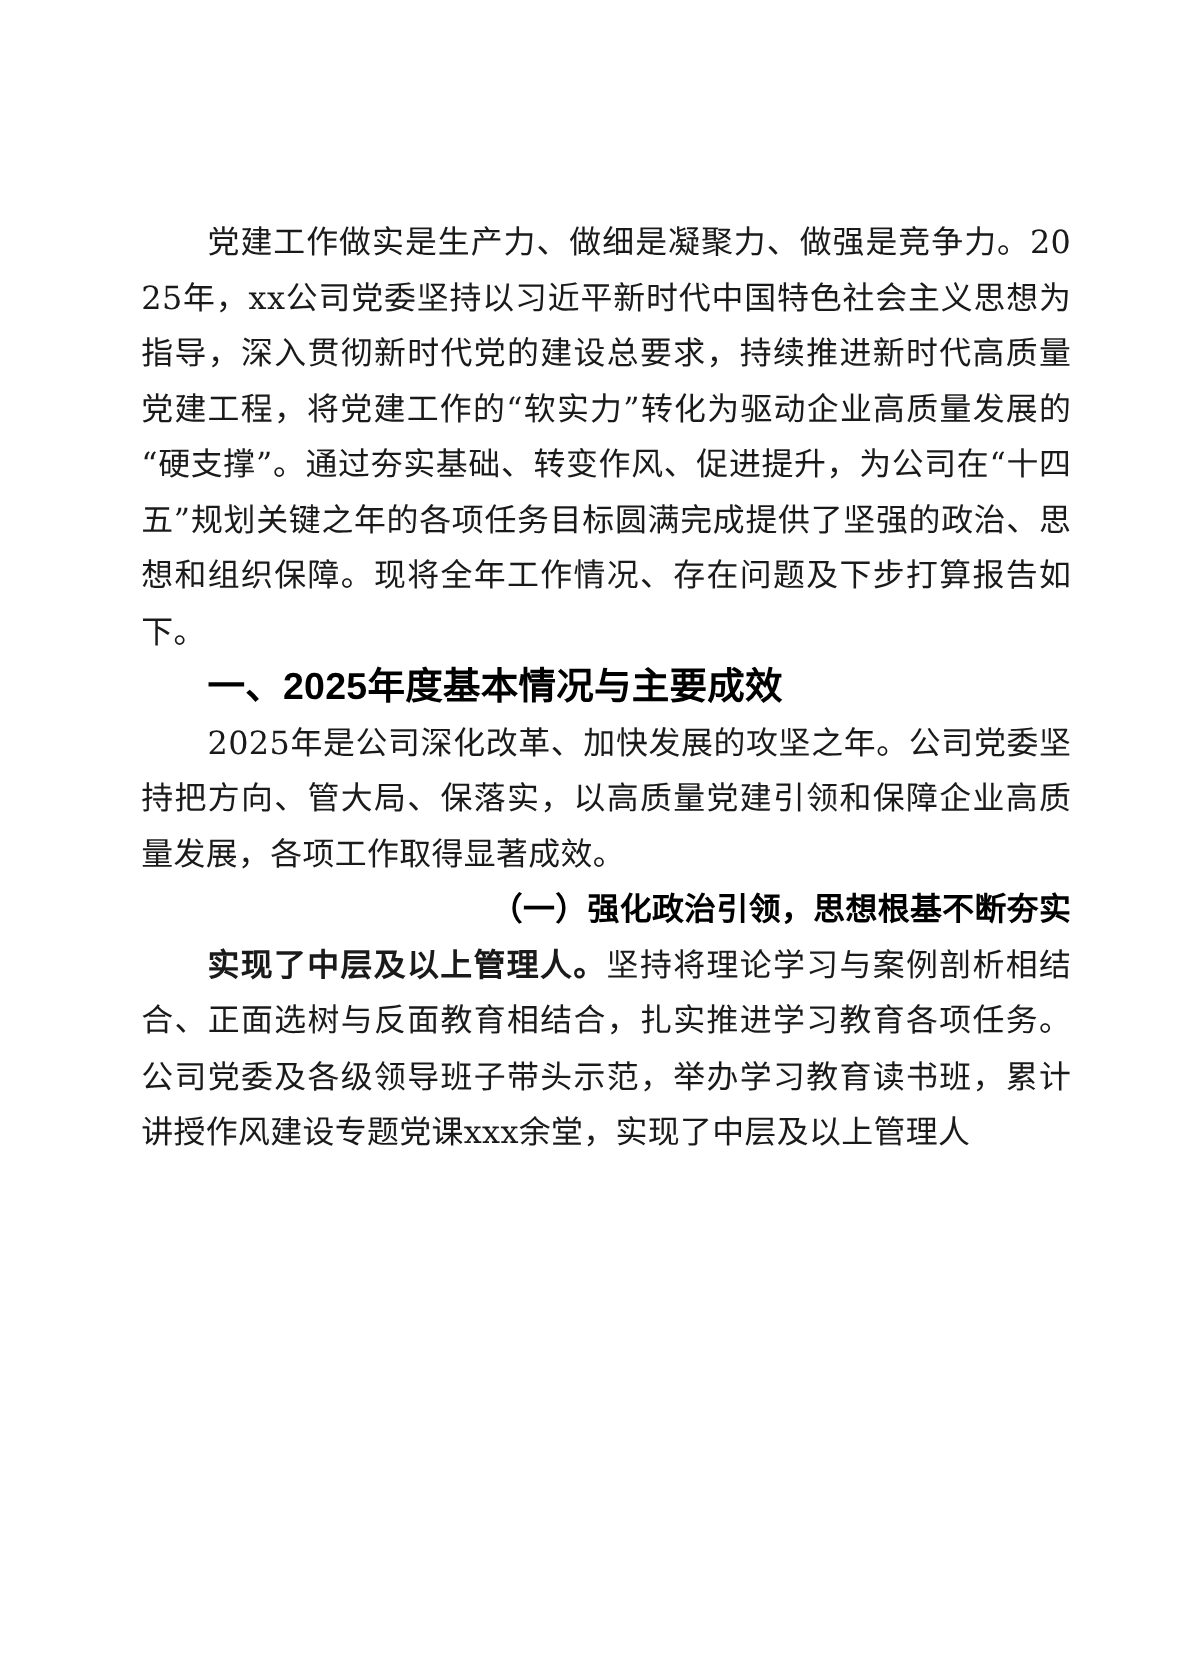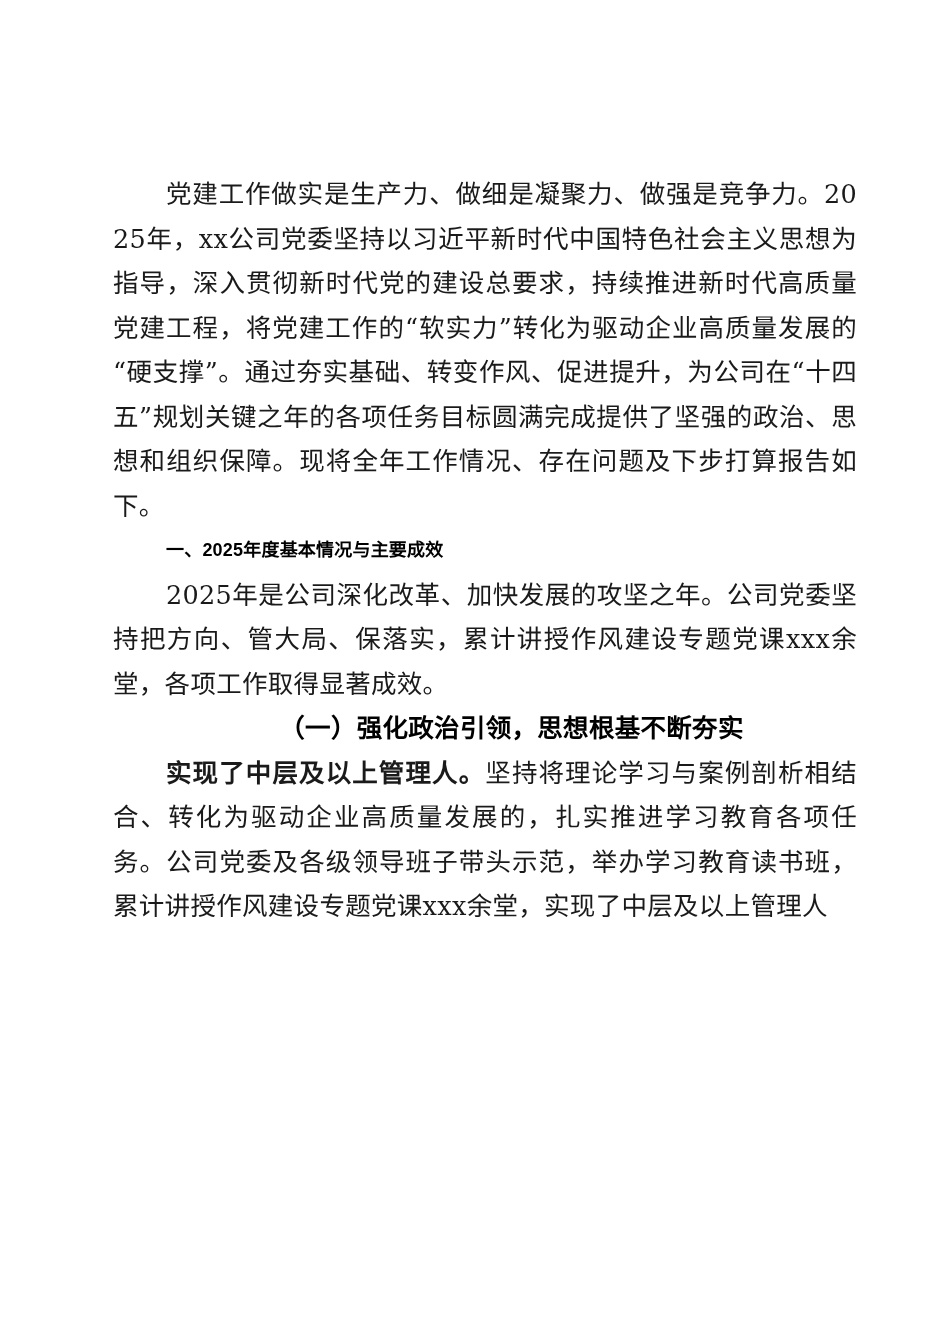--- a/index.html
+++ b/index.html
@@ -55,40 +55,40 @@
   }
 
   .para.first-para {
     margin-top: 38px;
   }
 
   
   .h1-section {
     font-family: "Liberation Sans", "DejaVu Sans", sans-serif;
     font-weight: bold;
-    font-size: 18px;
+    font-size: 30px;
     line-height: 44.5px;
     color: #000000;
     text-indent: 53px;
     margin: 0;
     text-align: left;
     word-break: break-all;
     letter-spacing: 0.2px;
   }
 
   
   .h2-section {
     font-family: "DejaVu Serif", "Liberation Serif", serif;
     font-weight: bold;
     font-size: 25.5px;
     line-height: 44.5px;
     color: #000000;
     text-indent: 53px;
     margin: 0;
-    text-align: center;
+    text-align: right;
     word-break: break-all;
     letter-spacing: 0.3px;
   }
 
   
   .lead-bold {
     font-weight: bold;
   }
 
   
@@ -102,22 +102,22 @@
 <div class="page">
 
   <div class="doc-body">
 
     <h1 class="doc-title"></h1>
 
     <p class="para first-para">党建工作做实是生产力、做细是凝聚力、做强是竞争力。2025年，xx公司党委坚持以习近平新时代中国特色社会主义思想为指导，深入贯彻新时代党的建设总要求，持续推进新时代高质量党建工程，将党建工作的“软实力”转化为驱动企业高质量发展的“硬支撑”。通过夯实基础、转变作风、促进提升，为公司在“十四五”规划关键之年的各项任务目标圆满完成提供了坚强的政治、思想和组织保障。现将全年工作情况、存在问题及下步打算报告如下。</p>
 
     <h2 class="h1-section">一、2025年度基本情况与主要成效</h2>
 
-    <p class="para">2025年是公司深化改革、加快发展的攻坚之年。公司党委坚持把方向、管大局、保落实，累计讲授作风建设专题党课xxx余堂，各项工作取得显著成效。</p>
+    <p class="para">2025年是公司深化改革、加快发展的攻坚之年。公司党委坚持把方向、管大局、保落实，以高质量党建引领和保障企业高质量发展，各项工作取得显著成效。</p>
 
     <h3 class="h2-section">（一）强化政治引领，思想根基不断夯实</h3>
 
 
-    <p class="para clipped-tail"><span class="lead-bold">实现了中层及以上管理人。</span><span>坚持将理论学习与案例剖析相结合、转化为驱动企业高质量发展的，扎实推进学习教育各项任务。公司党委及各级领导班子带头示范，举办学习教育读书班，累计讲授作风建设专题党课xxx余堂，实现了中层及以上管理人</span></p>
+    <p class="para clipped-tail"><span class="lead-bold">实现了中层及以上管理人。</span><span>坚持将理论学习与案例剖析相结合、正面选树与反面教育相结合，扎实推进学习教育各项任务。公司党委及各级领导班子带头示范，举办学习教育读书班，累计讲授作风建设专题党课xxx余堂，实现了中层及以上管理人</span></p>
 
   </div>
 
 </div>
 
 </body></html>

